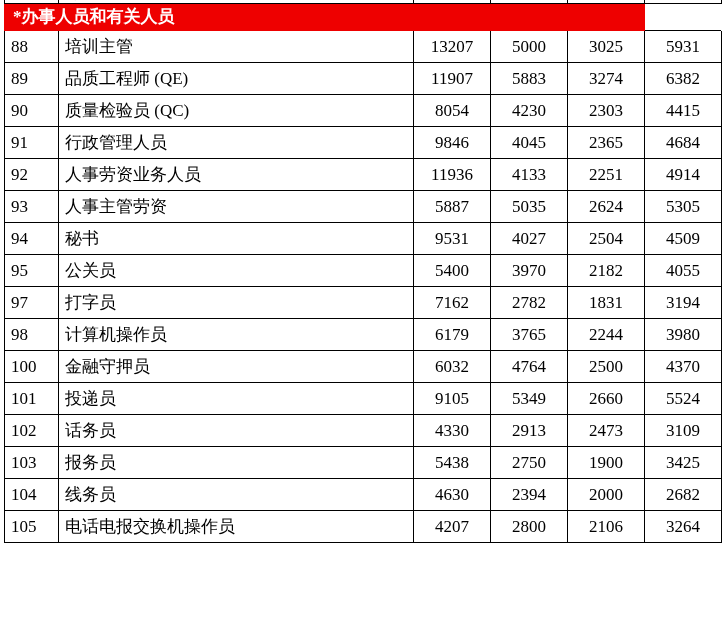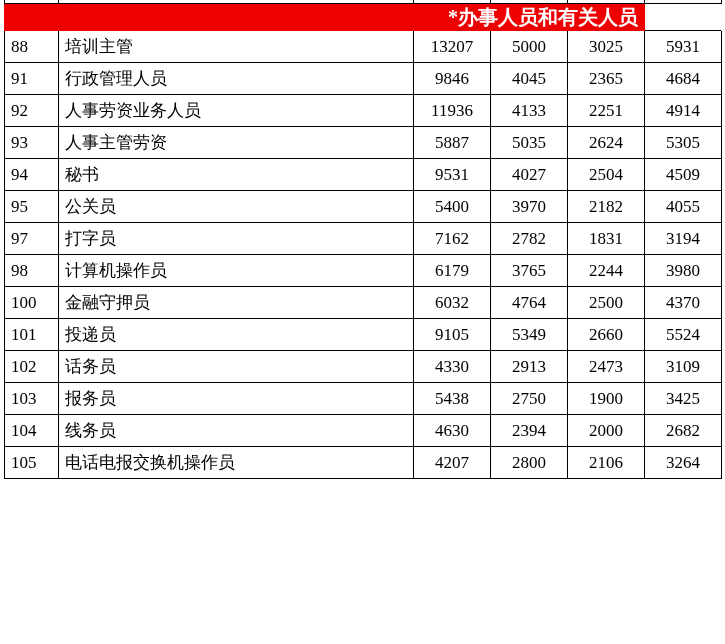--- a/index.html
+++ b/index.html
@@ -65,24 +65,24 @@
   }
   tr.clipped-header td.hdr-name {
     text-align: left;
     padding-left: 10px;
   }
   
   tr.band td {
     background: #ee0000;
     color: #ffffff;
     font-weight: bold;
-    font-size: 20px;
+    font-size: 17px;
     height: 26px;
-    text-align: right;
-    padding-left: 15px;
+    text-align: left;
+    padding-left: 8px;
     border: 1px solid #ee0000;
   }
   tr.band td.band-empty {
     background: #ffffff;
     border: 1px solid #ffffff;
     border-bottom: none;
     border-top: none;
   }
 </style>
 </head>
@@ -114,20 +114,36 @@
 
       <tr>
         <td class="num">88</td>
         <td class="name">培训主管</td>
         <td class="val">13207</td>
         <td class="val">5000</td>
         <td class="val">3025</td>
         <td class="val">5931</td>
       </tr>
       <tr>
+        <td class="num">89</td>
+        <td class="name">品质工程师 (QE)</td>
+        <td class="val">11907</td>
+        <td class="val">5883</td>
+        <td class="val">3274</td>
+        <td class="val">6382</td>
+      </tr>
+      <tr>
+        <td class="num">90</td>
+        <td class="name">质量检验员 (QC)</td>
+        <td class="val">8054</td>
+        <td class="val">4230</td>
+        <td class="val">2303</td>
+        <td class="val">4415</td>
+      </tr>
+      <tr>
         <td class="num">91</td>
         <td class="name">行政管理人员</td>
         <td class="val">9846</td>
         <td class="val">4045</td>
         <td class="val">2365</td>
         <td class="val">4684</td>
       </tr>
       <tr>
         <td class="num">92</td>
         <td class="name">人事劳资业务人员</td>

